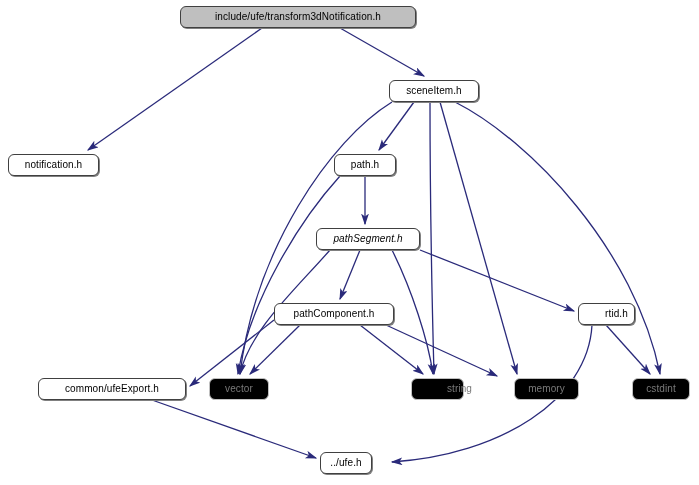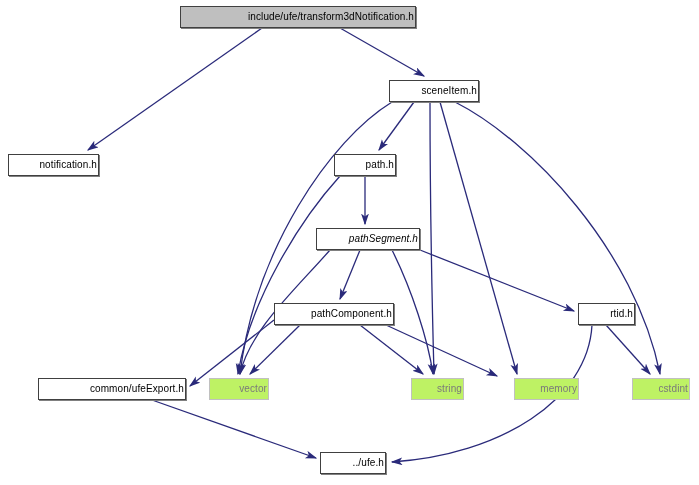--- a/index.html
+++ b/index.html
@@ -22,25 +22,26 @@
     left: 0;
     top: 0;
     width: 699px;
     height: 485px;
   }
   .node {
     position: absolute;
     box-sizing: border-box;
     display: flex;
     align-items: center;
-    justify-content: flex-end;
+    justify-content: center;
     white-space: nowrap;
     font-size: 10px;
     line-height: 1;
     letter-spacing: 0.1px;
+    border-radius: 6px;
   }
   .node-label {
     display: block;
     padding: 0 1px;
   }
   
   .node.root {
     background: #bfbfbf;
     border: 1px solid #404040;
     color: #000000;
@@ -48,21 +49,21 @@
   }
   
   .node.local {
     background: #ffffff;
     border: 1px solid #404040;
     color: #000000;
     box-shadow: 1px 1px 0 #808080;
   }
   
   .node.system {
-    background: #bef264;
+    background: #000000;
     border: 1px solid #c0c0c0;
     color: #7a7a7a;
   }
 </style>
 </head>
 <body>
 
 <div id="graph-canvas">
 
   <svg id="edge-layer" viewBox="0 0 699 485" xmlns="http://www.w3.org/2000/svg">
@@ -125,18 +126,18 @@
       </div>
       <div class="node system" style="left: 411px; top: 378px; width: 53px; height: 22px; padding-left: 44px;">
         <span class="node-label">string</span>
       </div>
       <div class="node system" style="left: 514px; top: 378px; width: 65px; height: 22px;">
         <span class="node-label">memory</span>
       </div>
       <div class="node system" style="left: 632px; top: 378px; width: 58px; height: 22px;">
         <span class="node-label">cstdint</span>
       </div>
-      <div class="node local" style="left: 320px; top: 452px; width: 66px; height: 22px;">
+      <div class="node local" style="left: 320px; top: 452px; width: 52px; height: 22px;">
         <span class="node-label">../ufe.h</span>
       </div>
     </div>
 
 </div>
 
 </body></html>

